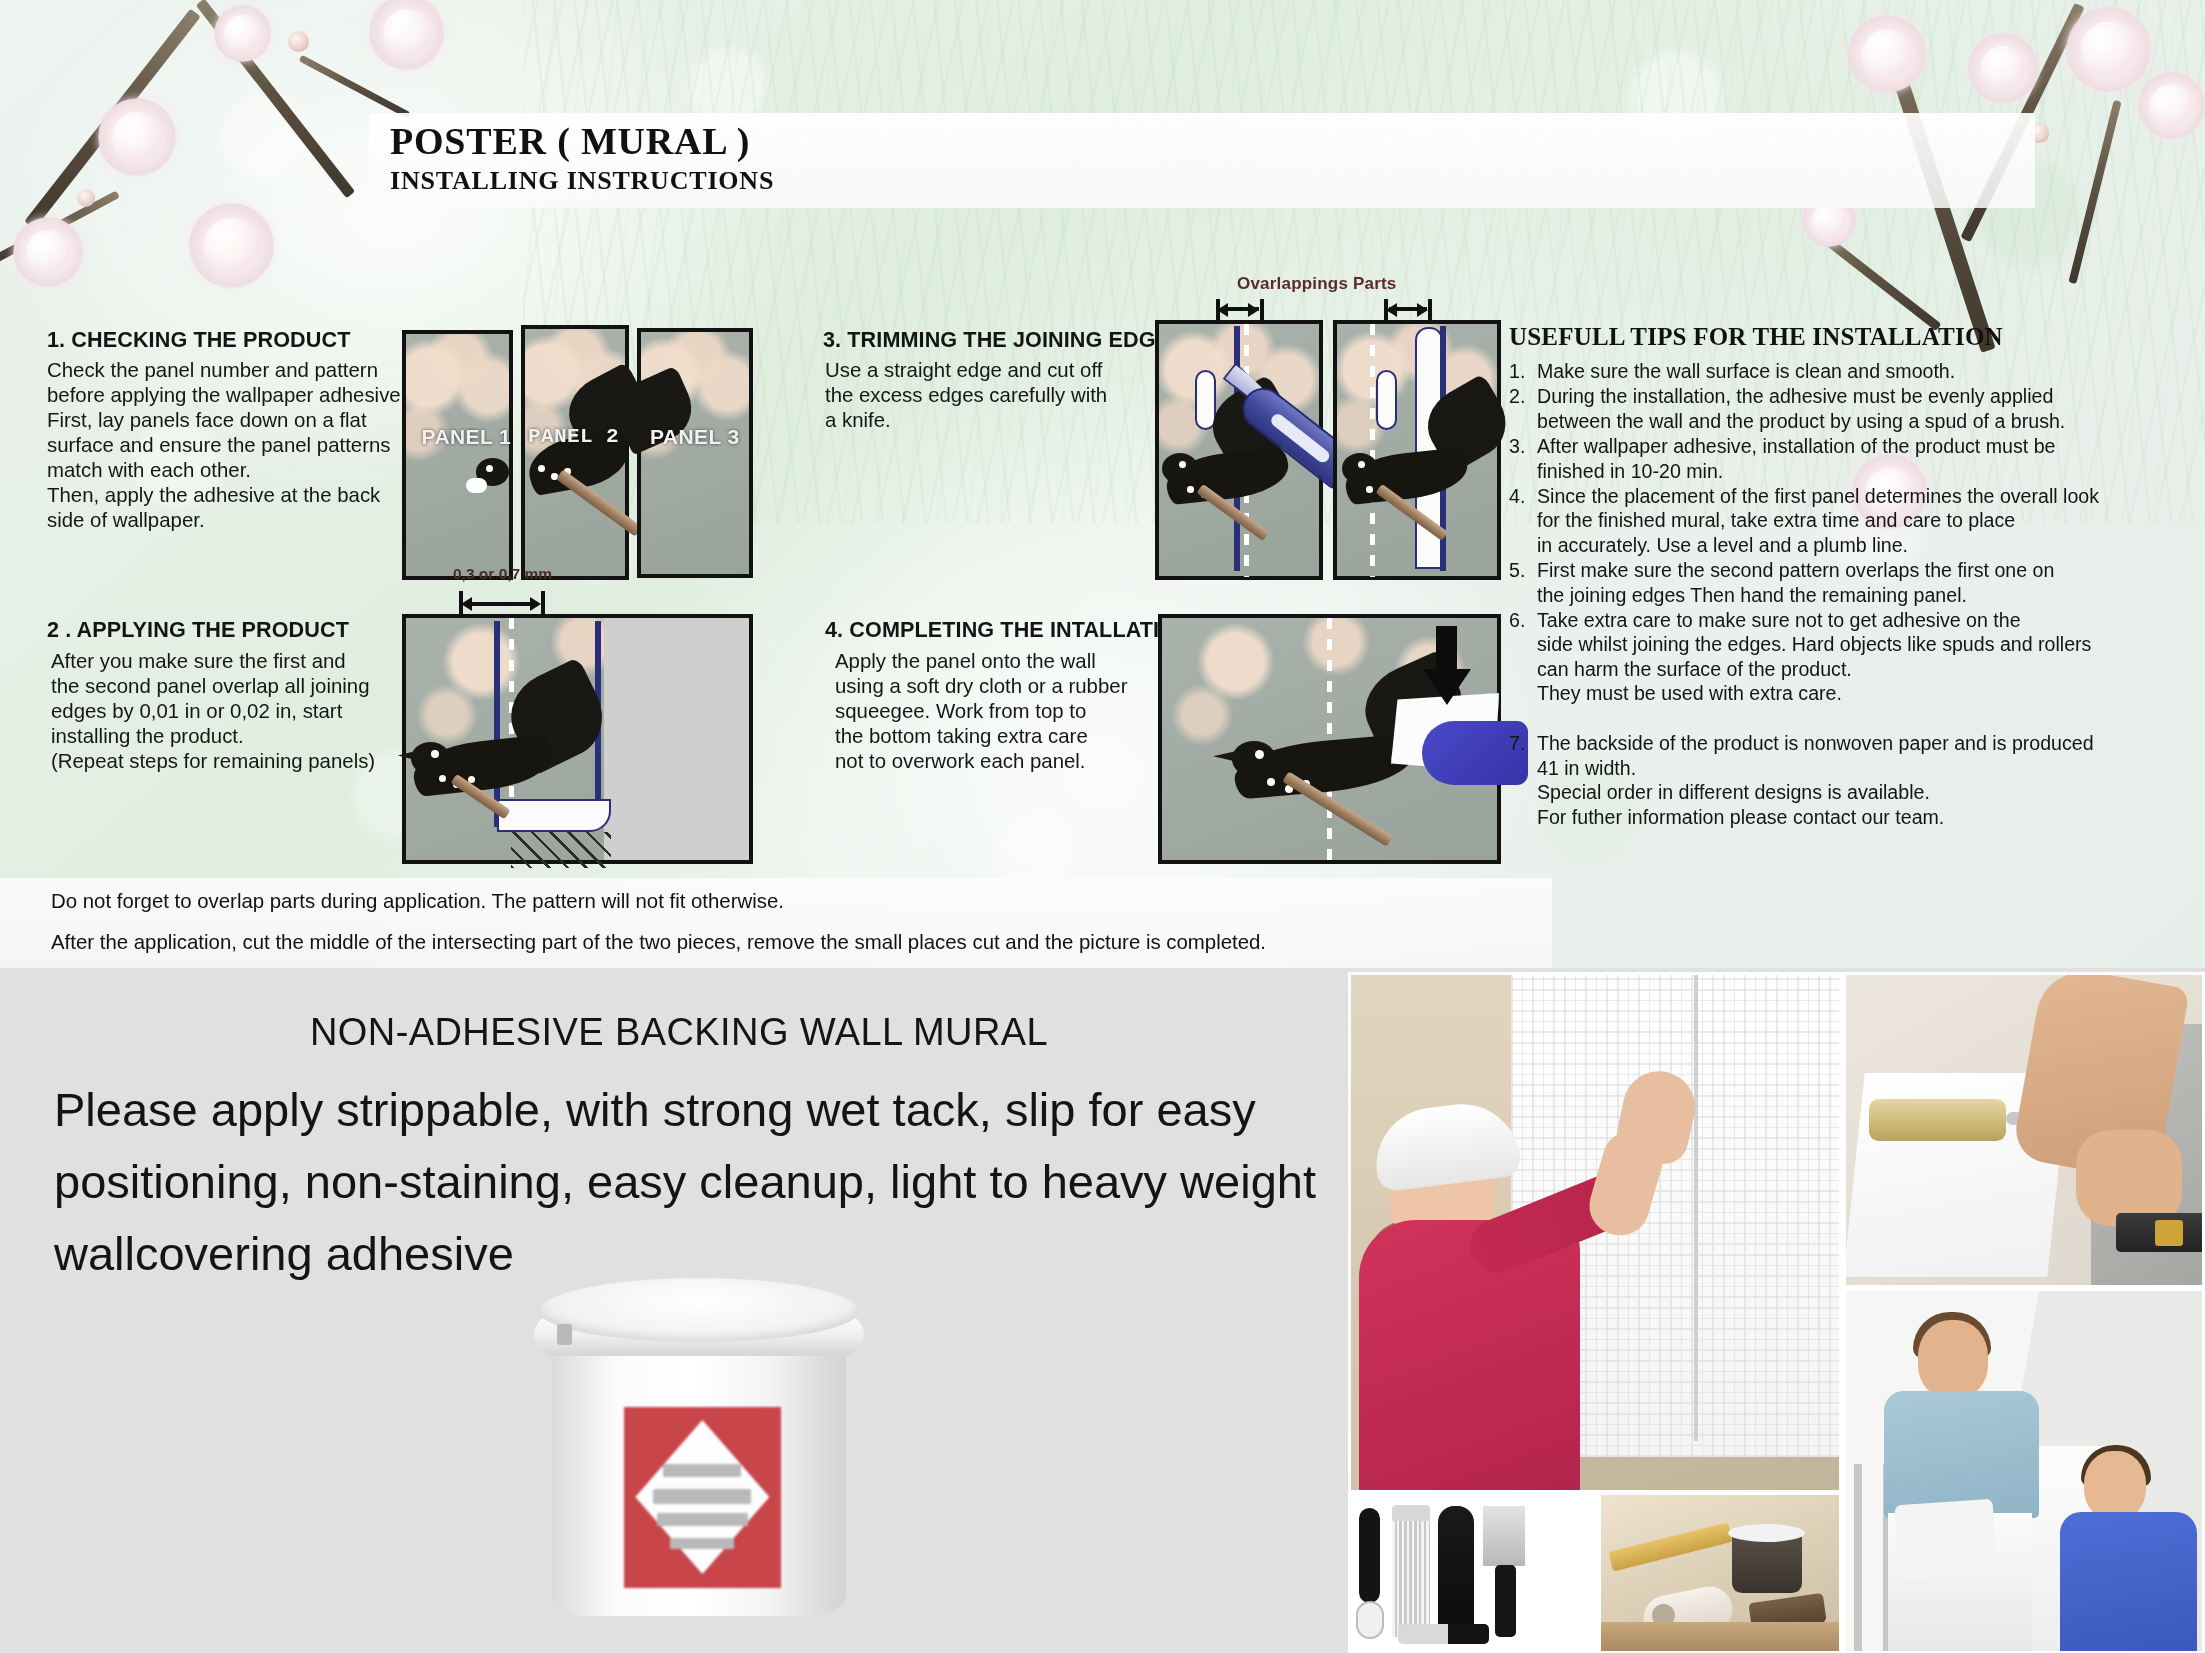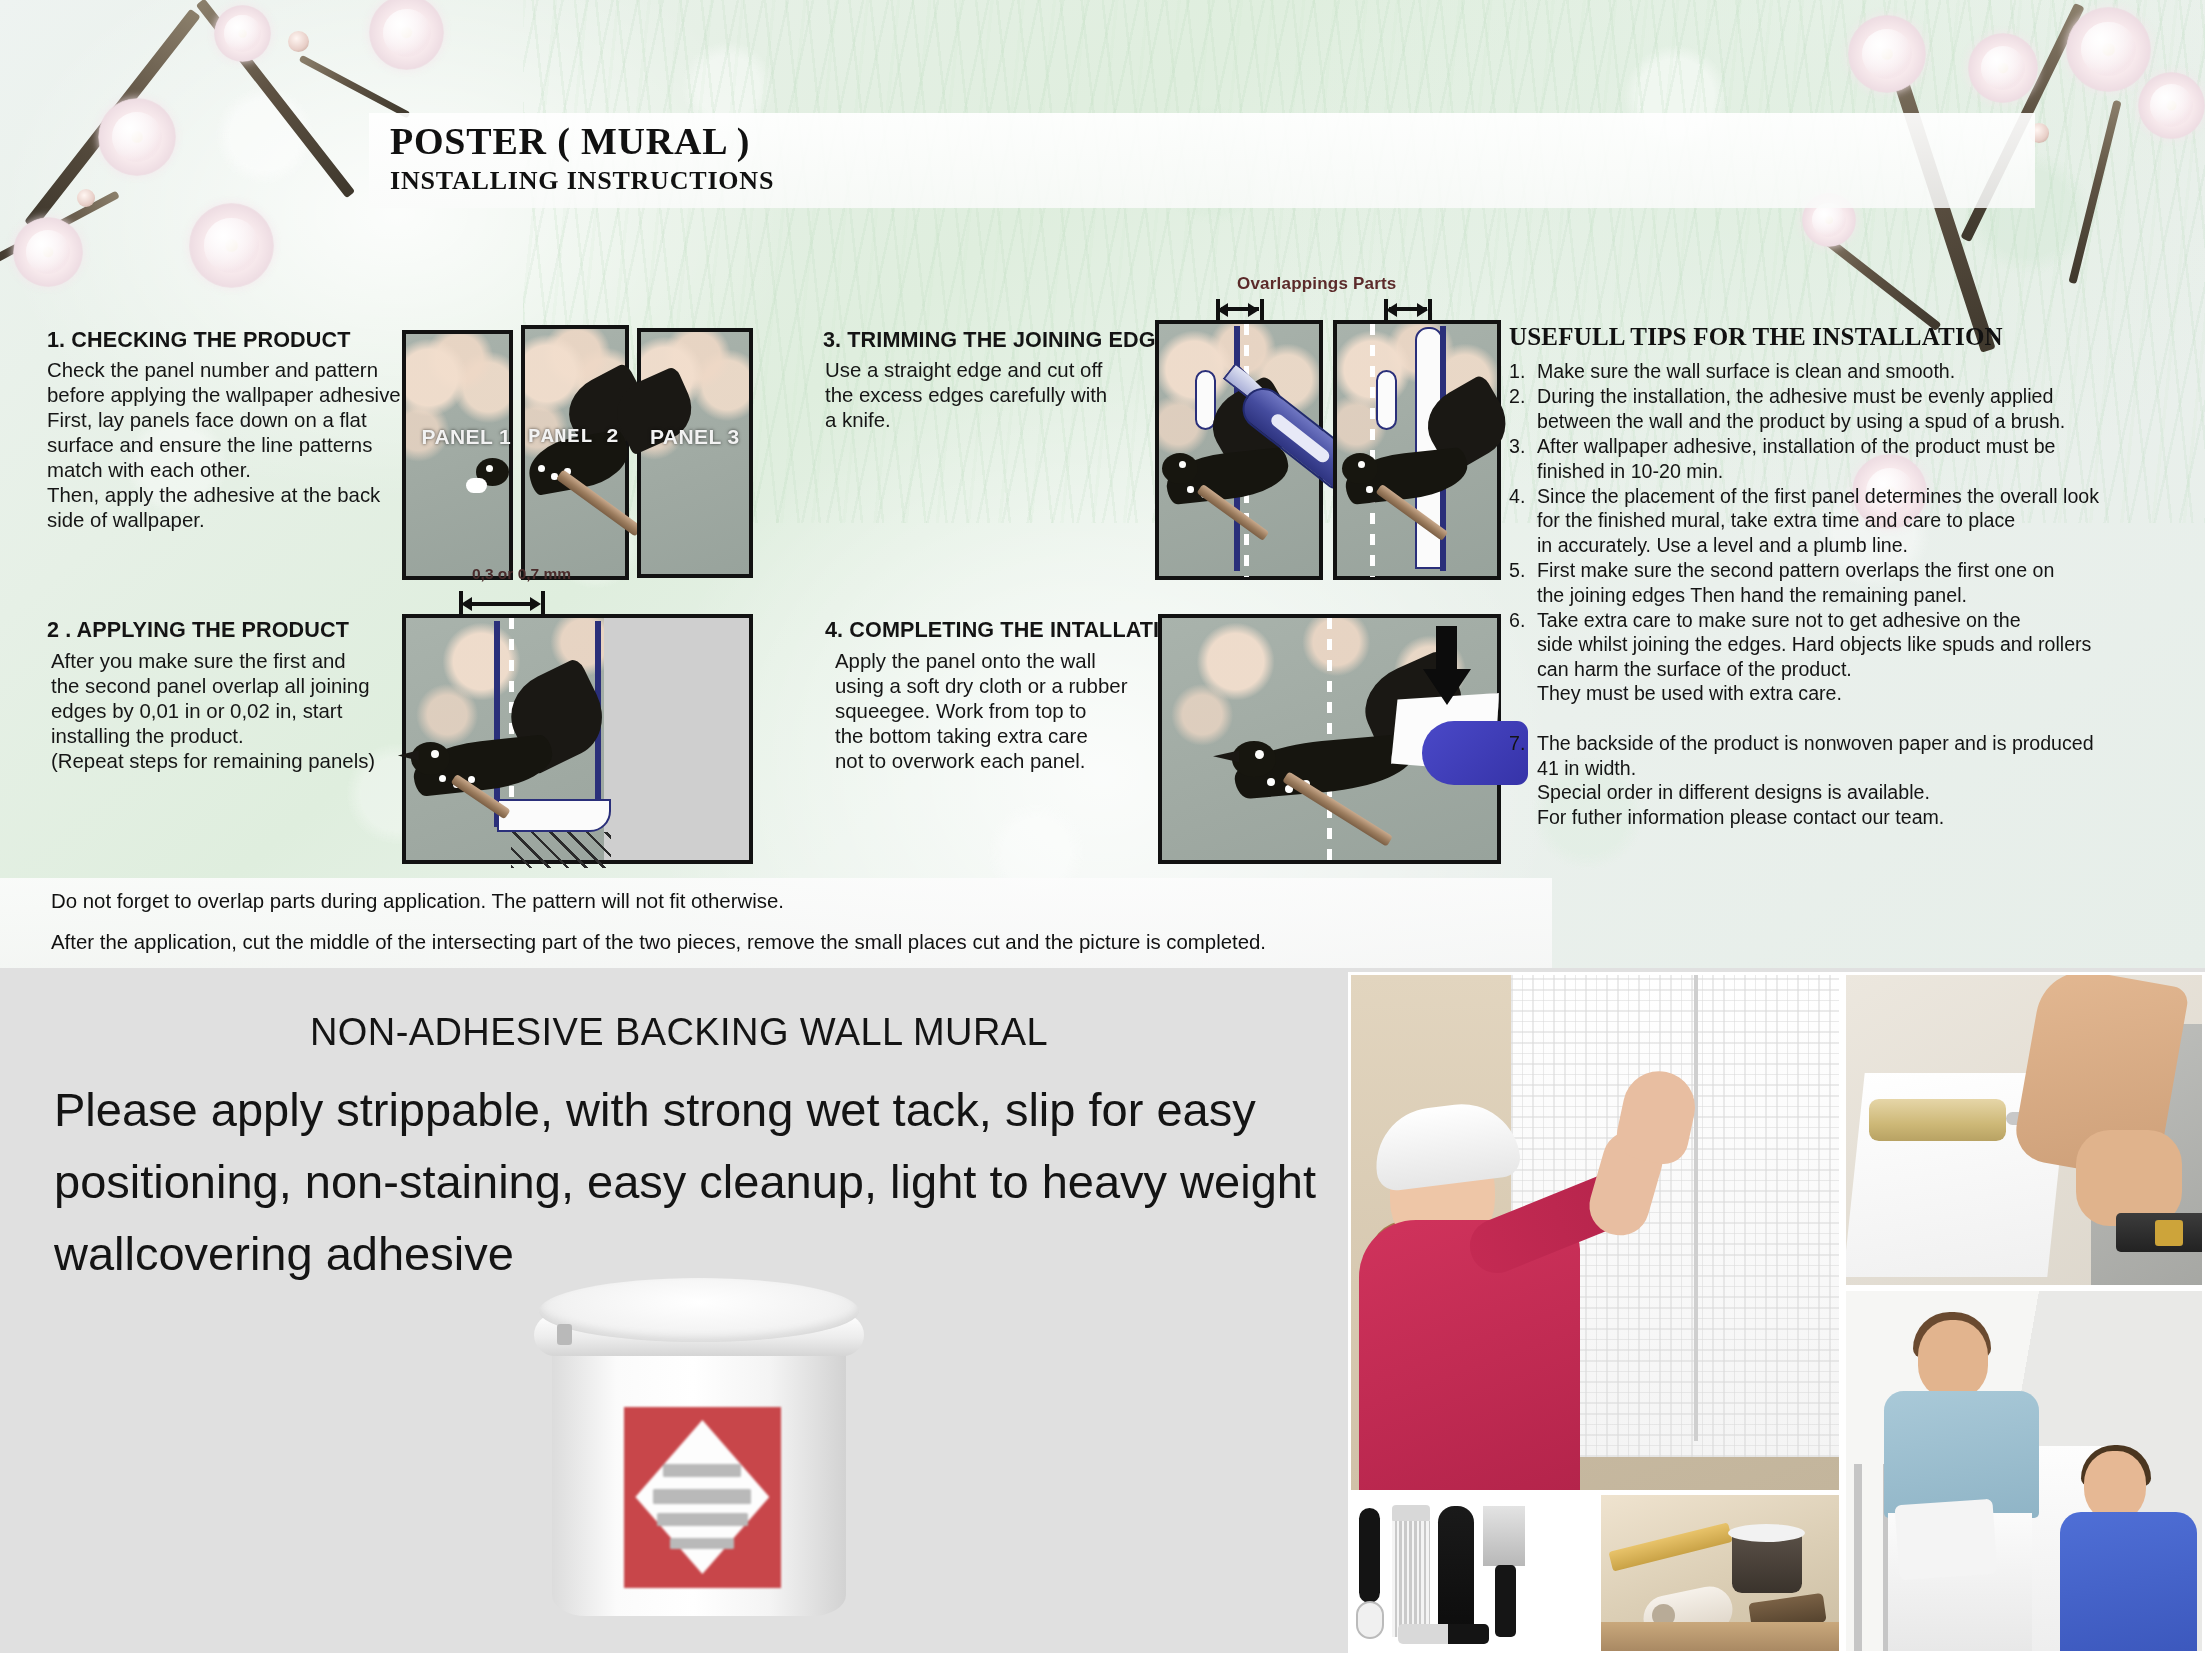--- a/index.html
+++ b/index.html
@@ -131,21 +131,21 @@
   .bird-tail { position:absolute; background:#1a1814;
     border-radius:50% 10% 44% 6% / 46% 16% 52% 10%; }
   .bird-head { position:absolute; background:#17160f; border-radius:50%; }
   .bird-eye { position:absolute; background:#fdfdfb; border-radius:50%; }
   .bird-beak { position:absolute; background:#1a1814;
     clip-path: polygon(0 50%, 100% 10%, 100% 90%); }
   .bird-speck { position:absolute; background:#ffffff; border-radius:50%; }
   .branch-stick { position:absolute; background:linear-gradient(180deg,#c9a98c,#9b7c5e 55%,#7b5f45); border-radius:3.3px; }
 
   .dim-label {
-    position:absolute; font-size:15.5px; font-weight:700; color:#4a2b2b; white-space:nowrap;margin-left:19px;
+    position:absolute; font-size:15.5px; font-weight:700; color:#4a2b2b; white-space:nowrap;
   }
   .dim-line { position:absolute; height:4.1px; background:#101010; }
   .dim-tick { position:absolute; width:4.1px; background:#101010; }
   .arrow-head-l, .arrow-head-r {
     position:absolute; width:0; height:0; border-top:7.4px solid transparent; border-bottom:7.4px solid transparent;
   }
   .arrow-head-l { border-right:11.4px solid #101010; }
   .arrow-head-r { border-left:11.4px solid #101010; }
 
   .overlap-label {
@@ -368,21 +368,21 @@
 
   <div id="title-plate"></div>
   <div id="title-line1">POSTER ( MURAL )</div>
   <div id="title-line2">INSTALLING INSTRUCTIONS</div>
 
   <div class="step-head" id="s1-head">1. CHECKING THE PRODUCT</div>
   <div class="step-body" id="s1-body">
     <div>Check the panel number and pattern</div>
     <div>before applying the wallpaper adhesive.</div>
     <div>First, lay panels face down on a flat</div>
-    <div>surface and ensure the line patterns</div>
+    <div>surface and ensure the panel patterns</div>
     <div>match with each other.</div>
     <div>Then, apply the adhesive at the back</div>
     <div>side of wallpaper.</div>
   </div>
 
   <div class="step-head" id="s2-head">2 . APPLYING THE PRODUCT</div>
   <div class="step-body" id="s2-body">
     <div>After you make sure the first and</div>
     <div>the second panel overlap all joining</div>
     <div>edges by 0,01 in or 0,02 in, start</div>

